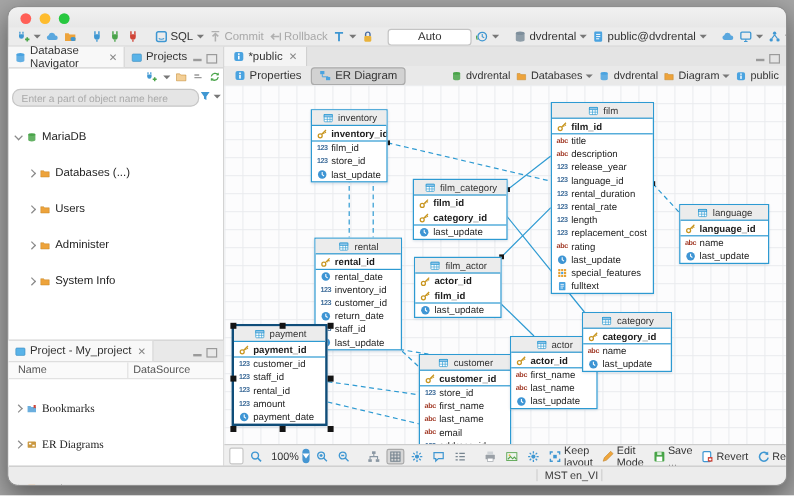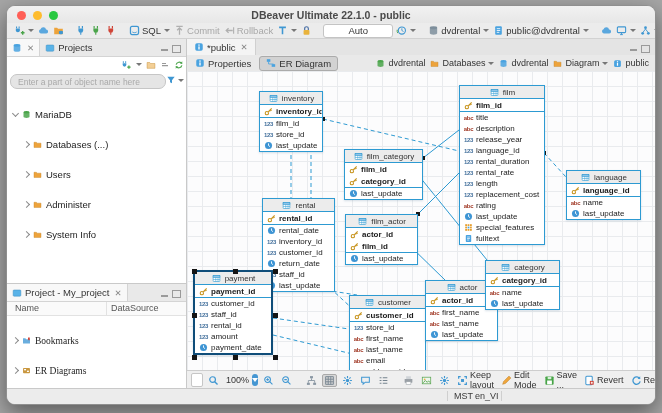--- a/index.html
+++ b/index.html
@@ -99,21 +99,20 @@
 
 <div class="screen">
   <div class="window">
 
     <div class="titlebar">
       <div class="lights">
         <span class="light" style="background:#ff5f57"></span>
         <span class="light" style="background:#febc2e"></span>
         <span class="light" style="background:#28c840"></span>
       </div>
-      <div class="title">DBeaver Ultimate 22.1.0 - public</div>
     </div>
 
     <div class="toolbar">
       <span class="tbtn">
           <i style="display: inline-flex;">
             <svg viewBox="0 0 12 12" xmlns="http://www.w3.org/2000/svg">
               <path d="M2.8 1.5v2M5.6 1.5v2" stroke="#3f97d2" stroke-width="1.2"></path>
               <path d="M2 3.8h4.4v2a2.2 2.2 0 0 1-4.4 0z" fill="#3f97d2"></path>
               <path d="M9.5 6.5v4M7.5 8.5h4" stroke="#4aa44a" stroke-width="1.5"></path>
             </svg>
@@ -277,20 +276,21 @@
 
     <div class="leftpanel">
       <div class="ptabs">
         <span class="ptab active">
           <i style="display: inline-flex;">
               <svg viewBox="0 0 12 12" xmlns="http://www.w3.org/2000/svg">
                 <ellipse cx="6" cy="2.9" rx="4" ry="1.6" fill="#4aa3e0"></ellipse>
                 <path d="M2 2.9v6.1c0 .9 1.8 1.6 4 1.6s4-.7 4-1.6V2.9" fill="#4aa3e0" opacity=".85"></path>
               </svg>
             </i>
+          <span>Database Navigator</span>
           <span class="closex">✕</span>
         </span>
         <span class="ptab">
           <i style="display: inline-flex;">
               <svg viewBox="0 0 12 12" xmlns="http://www.w3.org/2000/svg">
                 <rect x="1.4" y="2.4" width="9.2" height="7.4" rx="1" fill="#59b3e8" stroke="#3a8cc0" stroke-width=".6"></rect>
               </svg>
             </i>
           <span>Projects</span>
         </span>

